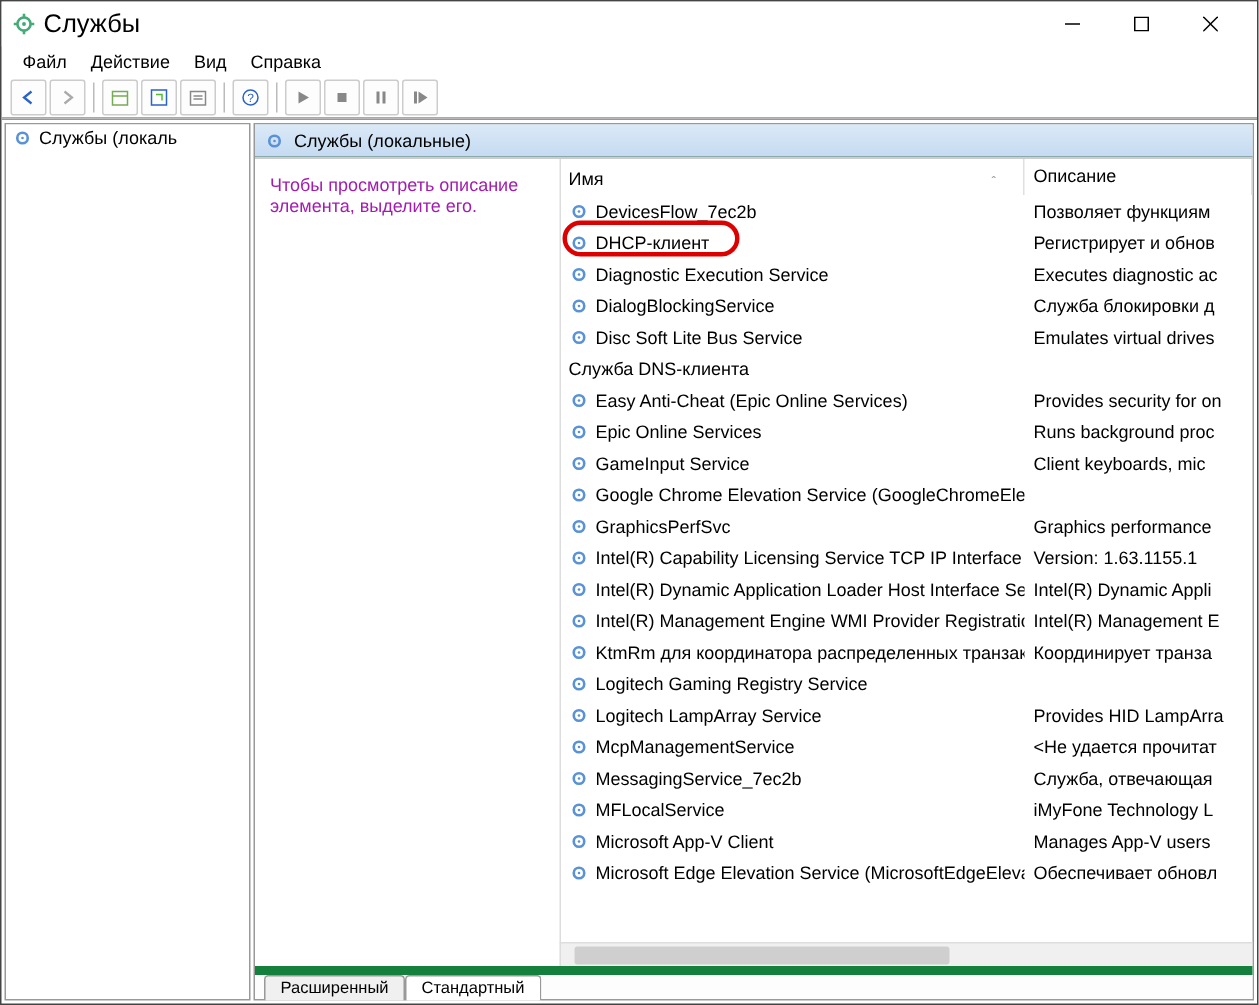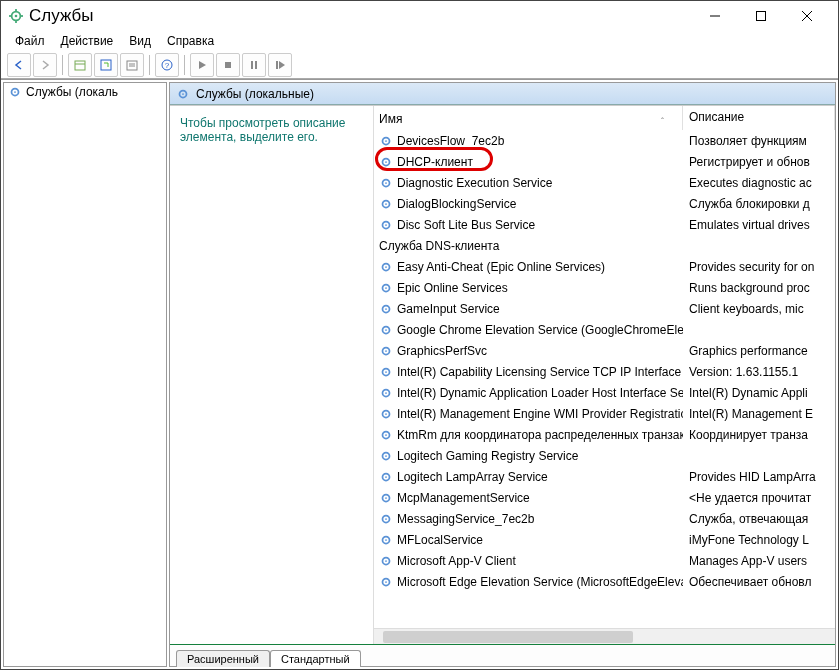--- a/index.html
+++ b/index.html
@@ -17,34 +17,34 @@
   .toolbar .divider { width:1px; height:20px; background:#bbb; margin:0 3px; }
   .mdi { display: flex; height: calc(670px - 30px - 20px - 28px - 2px); border-top: 1px solid #999; }
   .left-tree { width: 164px; border: 1px solid #999; margin: 2px; background: #fff; }
   .tree-item { display: flex; padding: 2px 4px; font-size: 12px; background: #fff; }
   .tree-item .gear { margin-right: 4px; }
   .right-wrap { flex:1; margin:2px 2px 2px 0; border:1px solid #999; display:flex; flex-direction:column; }
   .right-header { height:22px; background: linear-gradient(#dbe9f7,#c5dbf2); border-bottom:1px solid #8aa; display:flex; align-items:center; padding:0 6px; font-size:12px; }
   .right-header .gear { margin-right:6px; }
   .right-body { flex:1; display:flex; position:relative; border-top:1px solid #ccc; }
   .right-body::after { content:''; position:absolute; top:0; bottom:0; left:203px; width:1px; background:#ddd; }
-  .detail { width:203px; padding:10px 10px; font-size:12px; color:#0f766e; }
+  .detail { width:203px; padding:10px 10px; font-size:12px; color:#a21caf; }
   .list-area { flex:1; overflow:hidden; position:relative; }
   .cols { display:flex; height:24px; font-size:12px; color:#000; }
   .col { padding:4px 6px; border-right:1px solid #e0e0e0; }
   .col1 { width:310px; display:flex; align-items:flex-end; }
   .col2 { flex:1; }
   .sort-arrow { margin-left:auto; margin-right:12px; display:flex; justify-content:center; font-size:9px; color:#888; }
   .rows { font-size:12px; }
   .row { display:flex; height:21px; align-items:center; }
   .row .c1 { width:310px; display:flex; align-items:center; padding-left:6px; white-space:nowrap; overflow:hidden; text-overflow:ellipsis; }
   .row .c2 { flex:1; padding-left:6px; white-space:nowrap; overflow:hidden; text-overflow:ellipsis; }
   .row .gear { margin-right:4px; flex-shrink:0; }
   .highlight-oval { position:absolute; width:118px; height:24px; border:3px solid #d00; border-radius:12px; left:2px; top:41px; pointer-events:none; }
-  .tabs { height:22px; display:flex; align-items:flex-end; padding-left:6px; border-top:1px solid #15803d; background:#fdfdfd; font-size:11px; }
+  .tabs { height:22px; display:flex; align-items:flex-end; padding-left:6px; border-top:6px solid #15803d; background:#fdfdfd; font-size:11px; }
   .tab { padding:2px 10px; border:1px solid #999; border-bottom:none; background:#f0f0f0; margin-right:0px; border-radius:3px 3px 0 0; position:relative; bottom:-1px; }
   .tab.active { background:#fff; }
   .hscroll { position:absolute; bottom:0; left:0; right:0; height:16px; background:#f0f0f0; border-top:1px solid #ddd; display:flex; align-items:center; }
   .hscroll .track { flex:1; position:relative; height:14px; }
   .hscroll .thumb { position:absolute; left:10px; width:250px; height:12px; top:1px; background:#cfcfcf; border-radius:2px; }
   .gear svg { display:block; }
 </style>
 </head>
 <body>
 

